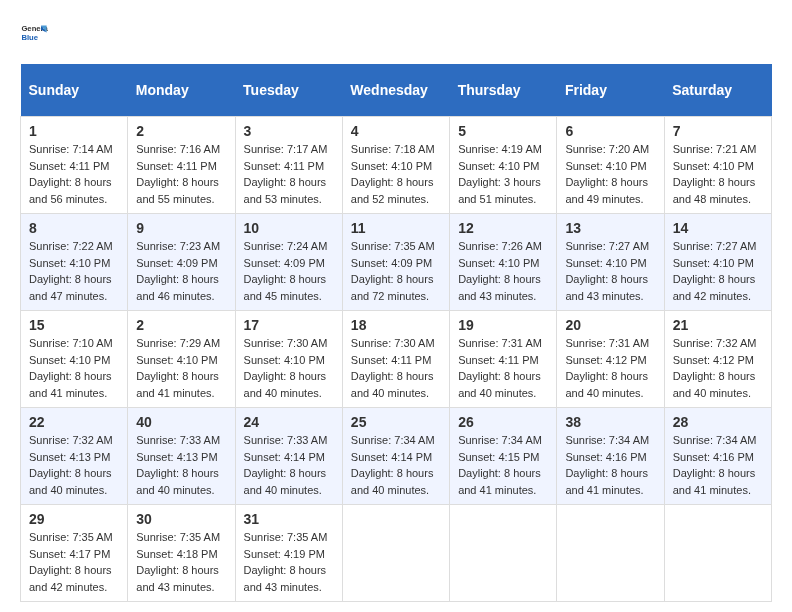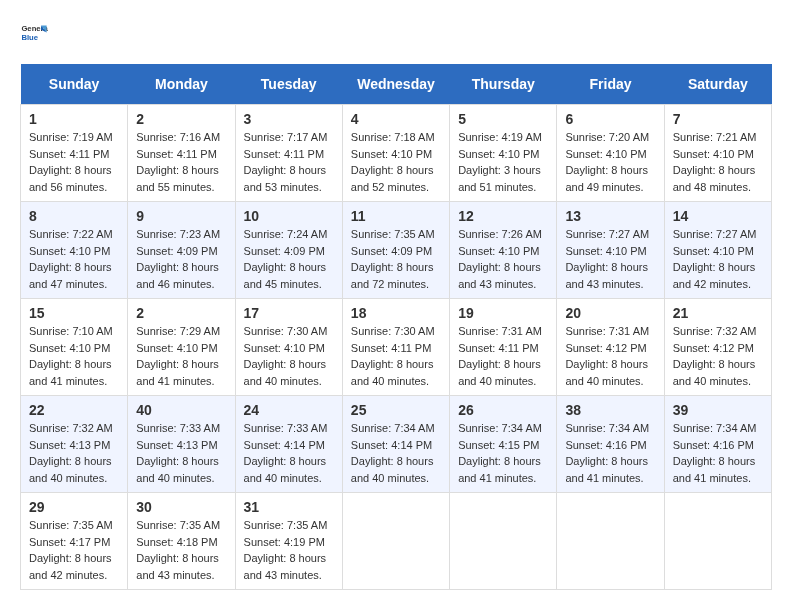--- a/index.html
+++ b/index.html
@@ -38,22 +38,22 @@
       color: #555;
     }
     table {
       width: 100%;
       border-collapse: collapse;
       table-layout: fixed;
     }
     th {
       background-color: #2d6cc0;
       color: white;
-      text-align: center;
-      padding: 12px 8px;
+      text-align: left;
+      padding: 18px 8px;
       font-size: 14px;
       font-weight: bold;
     }
     td {
       vertical-align: top;
       padding: 6px 8px;
       font-size: 11px;
       color: #333;
       border: 1px solid #ddd;
       height: 80px;
@@ -106,21 +106,21 @@
         <th>Thursday</th>
         <th>Friday</th>
         <th>Saturday</th>
       </tr>
   </thead>
   <tbody id="calendar-body">
       <tr>
         <td>
         <span class="day-num">1</span>
         <div class="day-info">
-          <span>Sunrise:</span> <span>7:19 AM</span><br>
+          <span>Sunrise:</span> <span>7:14 AM</span><br>
           <span>Sunset:</span> <span>4:11 PM</span><br>
           <span>Daylight:</span> <span>8 hours and 56 minutes.</span>
         </div>
       </td>
         <td>
         <span class="day-num">2</span>
         <div class="day-info">
           <span>Sunrise:</span> <span>7:16 AM</span><br>
           <span>Sunset:</span> <span>4:11 PM</span><br>
           <span>Daylight:</span> <span>8 hours and 55 minutes.</span>
@@ -326,21 +326,21 @@
       </td>
         <td>
         <span class="day-num">38</span>
         <div class="day-info">
           <span>Sunrise:</span> <span>7:34 AM</span><br>
           <span>Sunset:</span> <span>4:16 PM</span><br>
           <span>Daylight:</span> <span>8 hours and 41 minutes.</span>
         </div>
       </td>
         <td>
-        <span class="day-num">39</span>
+        <span class="day-num">28</span>
         <div class="day-info">
           <span>Sunrise:</span> <span>7:34 AM</span><br>
           <span>Sunset:</span> <span>4:16 PM</span><br>
           <span>Daylight:</span> <span>8 hours and 41 minutes.</span>
         </div>
       </td>
       </tr>
       <tr>
         <td>
         <span class="day-num">29</span>

